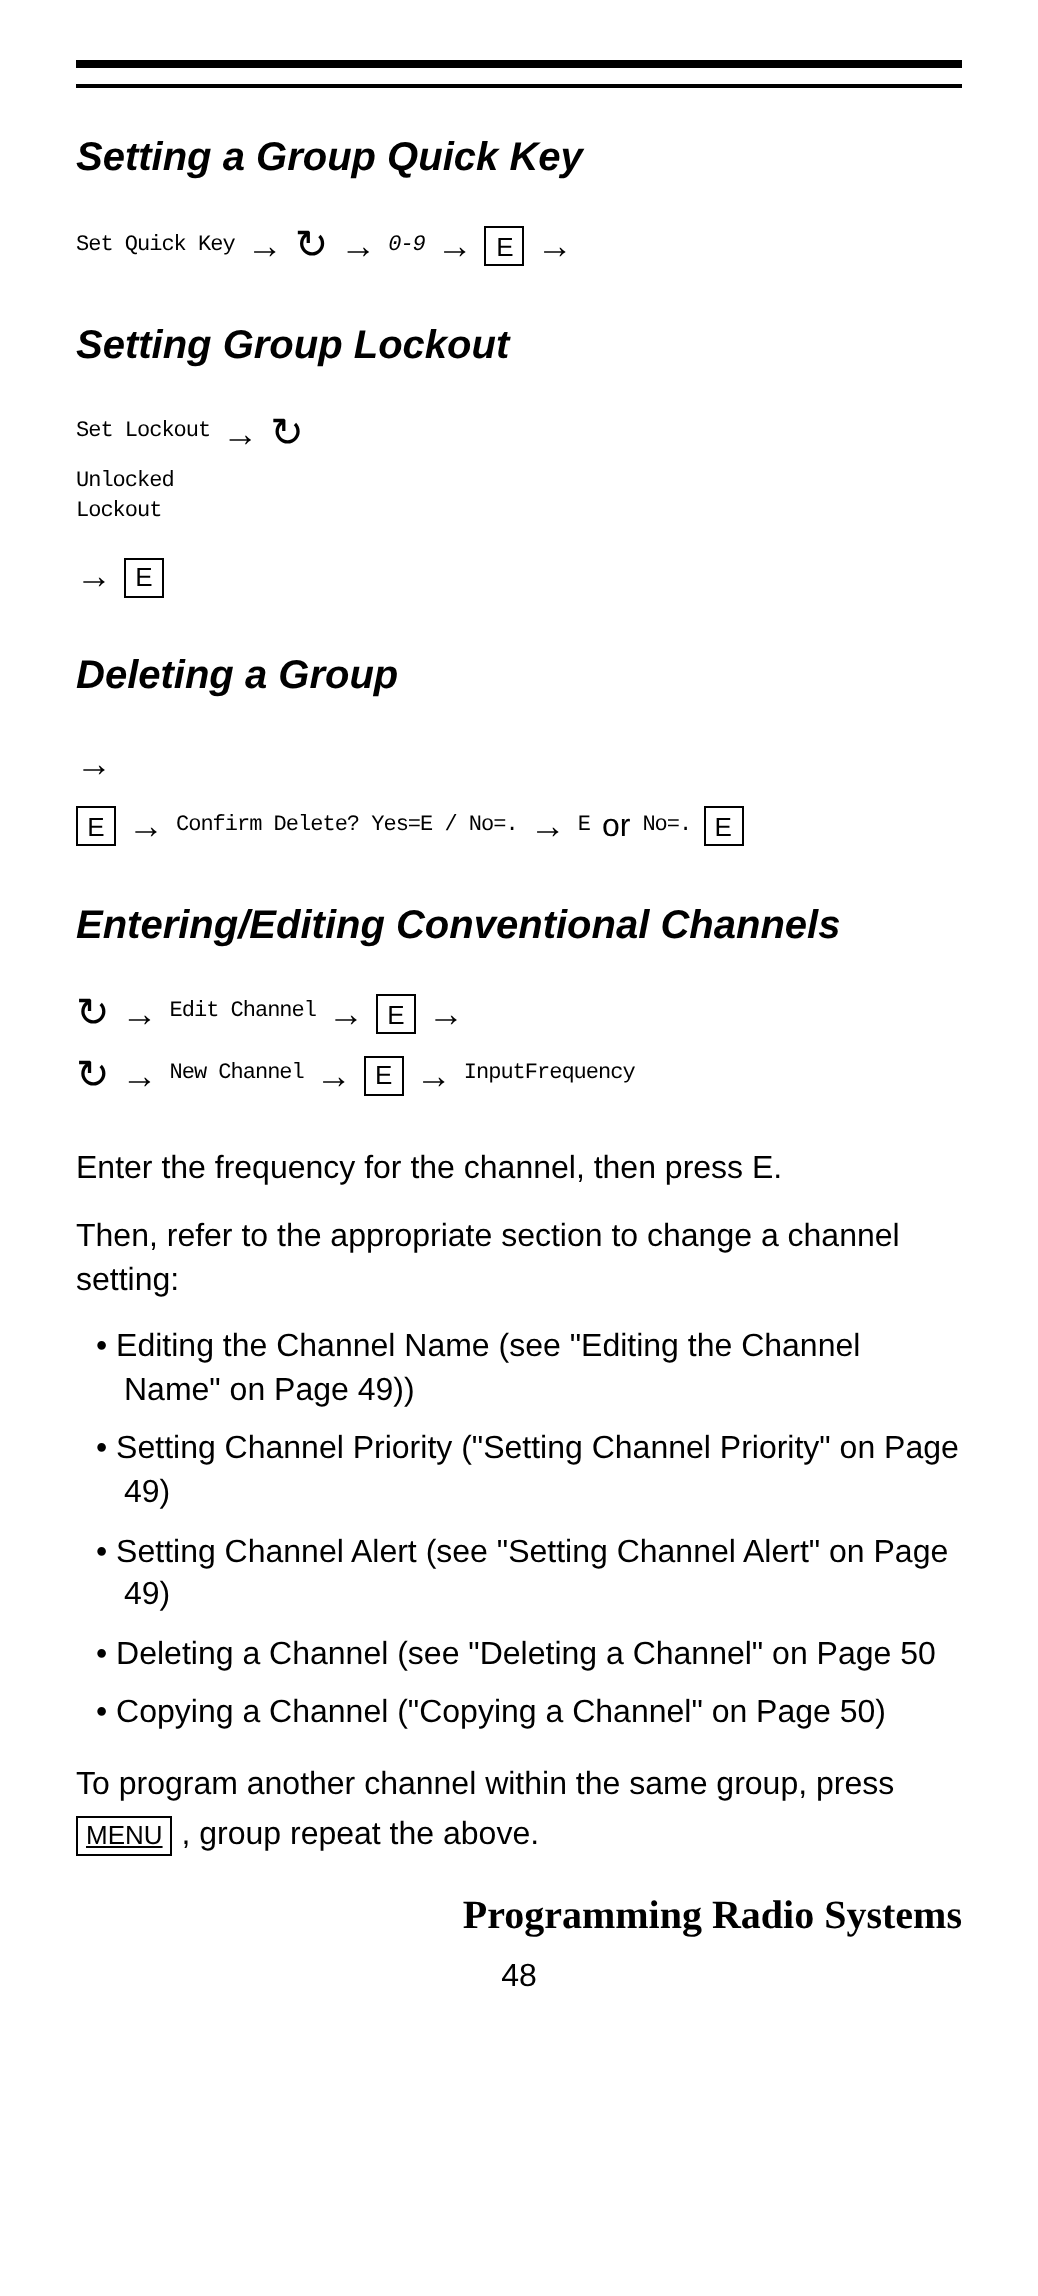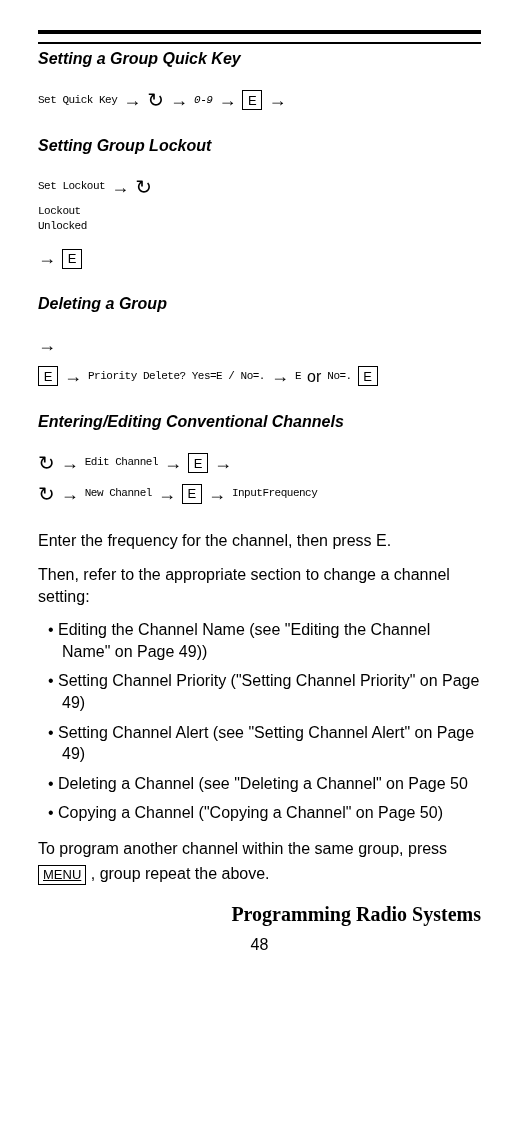--- a/index.html
+++ b/index.html
@@ -11,22 +11,22 @@
       font-family: Arial, Helvetica, sans-serif;
       color: #000;
       position: relative;
     }
     .rule-thick { border-top: 4px solid #000; margin-bottom: 8px; }
     .rule-thin { border-top: 2px solid #000; margin-bottom: 4px; }
     h2.section {
       font-family: Arial, Helvetica, sans-serif;
       font-weight: bold;
       font-style: italic;
-      font-size: 16px;
-      margin: 6px 0 18px 0;
+      font-size: 20px;
+      margin: 24px 0 18px 0;
     }
     .mono {
       font-family: "Courier New", monospace;
       font-stretch: condensed;
       letter-spacing: -0.5px;
       font-size: 11px;
     }
     .flow {
       display: flex;
       flex-wrap: wrap;
@@ -128,36 +128,36 @@
   <span class="arrow">→</span>
 </div>
 
 <h2 class="section">Setting Group Lockout</h2>
 <div class="flow tight">
   <span class="mono">Set Lockout</span>
   <span class="arrow">→</span>
   <span class="scroll">↻</span>
 </div>
 <div class="mono mono-block">
+  <div>Unlocked</div>
   <div>Lockout</div>
-  <div>Unlocked</div>
 </div>
 <div class="flow">
   <span class="arrow">→</span>
   <span class="ek">E</span>
 </div>
 
 <h2 class="section">Deleting a Group</h2>
 <div class="flow tight">
   <span class="arrow">→</span>
 </div>
 <div class="flow">
   <span class="ek">E</span>
   <span class="arrow">→</span>
-  <span class="mono">Priority Delete? Yes=E / No=.</span>
+  <span class="mono">Confirm Delete? Yes=E / No=.</span>
   <span class="arrow">→</span>
   <span class="mono">E</span>
   <span class="or-text">or</span>
   <span class="mono">No=.</span>
   <span class="ek">E</span>
 </div>
 
 <h2 class="section">Entering/Editing Conventional Channels</h2>
 <div class="flow tight">
   <span class="scroll">↻</span>

